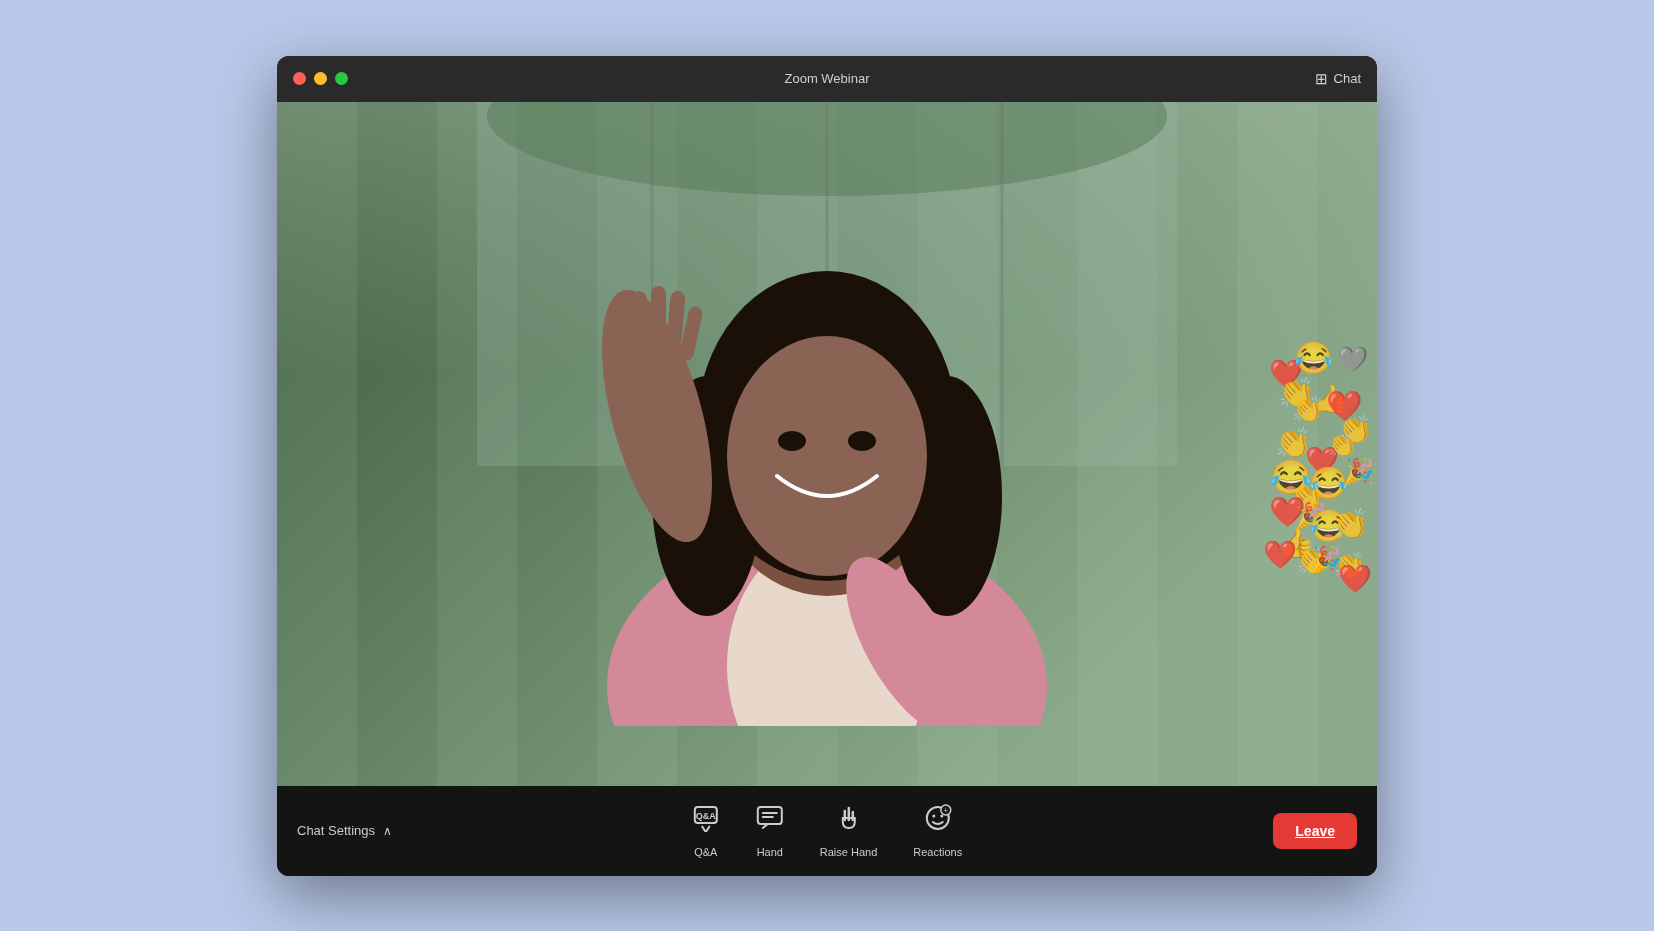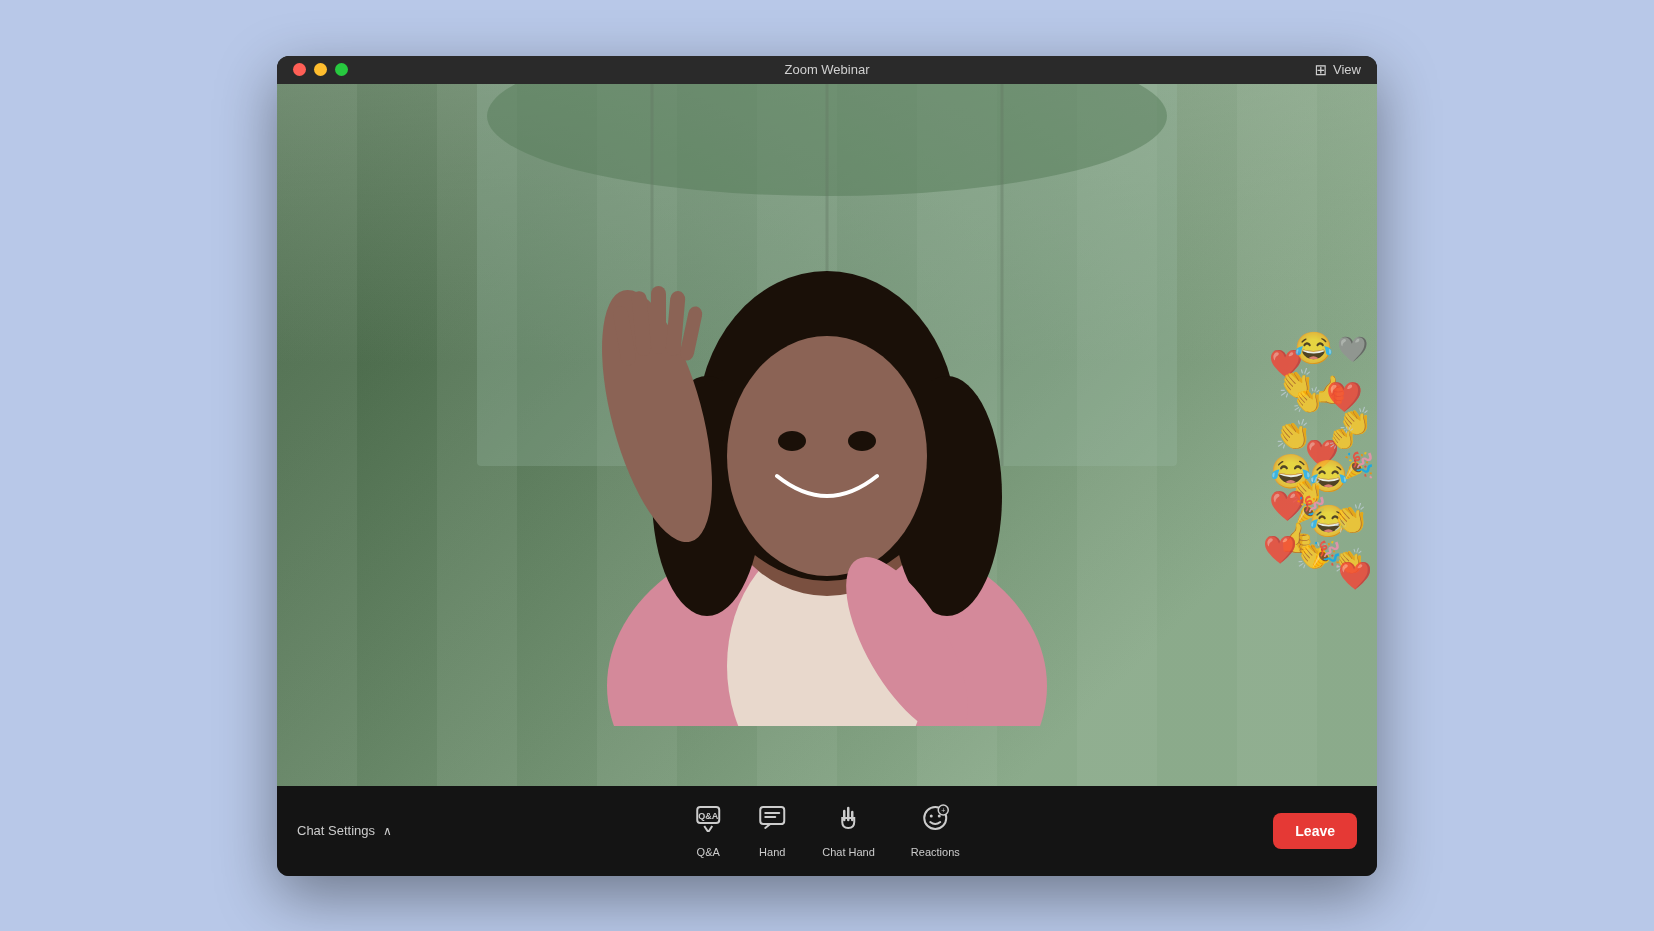--- a/index.html
+++ b/index.html
@@ -18,21 +18,21 @@
       height: 820px;
       background: #1a1a1a;
       border-radius: 12px;
       box-shadow: 0 20px 60px rgba(0,0,0,0.4);
       overflow: hidden;
       display: flex;
       flex-direction: column;
       position: relative;
     }
     .titlebar {
-      height: 28px;
+      height: 46px;
       background: #2a2a2a;
       display: flex;
       align-items: center;
       justify-content: space-between;
       padding: 12px 16px;
       flex-shrink: 0;
       position: relative;
     }
     .titlebar-controls {
       display: flex;
@@ -192,20 +192,21 @@
     }
     .leave-btn {
       background: #e53935;
       color: white;
       border: none;
       border-radius: 8px;
       padding: 10px 22px;
       font-size: 14px;
       font-weight: 600;
       cursor: pointer;
+      text-decoration: underline;
     }
     
     .icon-svg {
       width: 28px;
       height: 28px;
     }
   </style>
 </head>
 <body>
 
@@ -213,21 +214,21 @@
 
   <div class="titlebar">
     <div class="titlebar-controls">
       <div class="traffic-light close"></div>
       <div class="traffic-light minimize"></div>
       <div class="traffic-light maximize"></div>
     </div>
     <div class="titlebar-title">Zoom Webinar</div>
     <div class="titlebar-view">
       <span class="view-icon">⊞</span>
-      <span>View</span>
+      <span>Chat</span>
     </div>
   </div>
 
   <div class="video-area">
     <div class="video-bg"></div>
 
     <div class="person">
       <svg class="person-svg" viewBox="0 0 700 660" xmlns="http://www.w3.org/2000/svg">
 
         <ellipse cx="350" cy="50" rx="340" ry="80" fill="rgba(60,100,60,0.5)"></ellipse>
@@ -324,21 +325,21 @@
         <span class="toolbar-btn-label">Hand</span>
       </div>
 
       <div class="toolbar-btn">
         <svg class="icon-svg" viewBox="0 0 28 28" fill="none" xmlns="http://www.w3.org/2000/svg">
           <path d="M14 4 L14 16" stroke="#cccccc" stroke-width="2.5" stroke-linecap="round"></path>
           <path d="M10 7 L10 16" stroke="#cccccc" stroke-width="2.5" stroke-linecap="round"></path>
           <path d="M18 8 L18 16" stroke="#cccccc" stroke-width="2.5" stroke-linecap="round"></path>
           <path d="M8 14 L8 18 Q8 24 14 24 Q20 24 20 18 L20 14 L8 14Z" stroke="#cccccc" stroke-width="2" fill="none"></path>
         </svg>
-        <span class="toolbar-btn-label">Chat Hand</span>
+        <span class="toolbar-btn-label">Raise Hand</span>
       </div>
 
       <div class="toolbar-btn">
         <svg class="icon-svg" viewBox="0 0 28 28" fill="none" xmlns="http://www.w3.org/2000/svg">
           <circle cx="14" cy="14" r="11" stroke="#cccccc" stroke-width="2" fill="none"></circle>
           <circle cx="10" cy="12" r="1.5" fill="#cccccc"></circle>
           <circle cx="18" cy="12" r="1.5" fill="#cccccc"></circle>
           <path d="M9 18 Q14 22 19 18" stroke="#cccccc" stroke-width="2" fill="none" stroke-linecap="round"></path>
           <circle cx="22" cy="6" r="5" fill="#1a1a1a" stroke="#cccccc" stroke-width="1.5"></circle>
           <text x="22" y="9" text-anchor="middle" fill="#cccccc" font-size="7">+</text>

